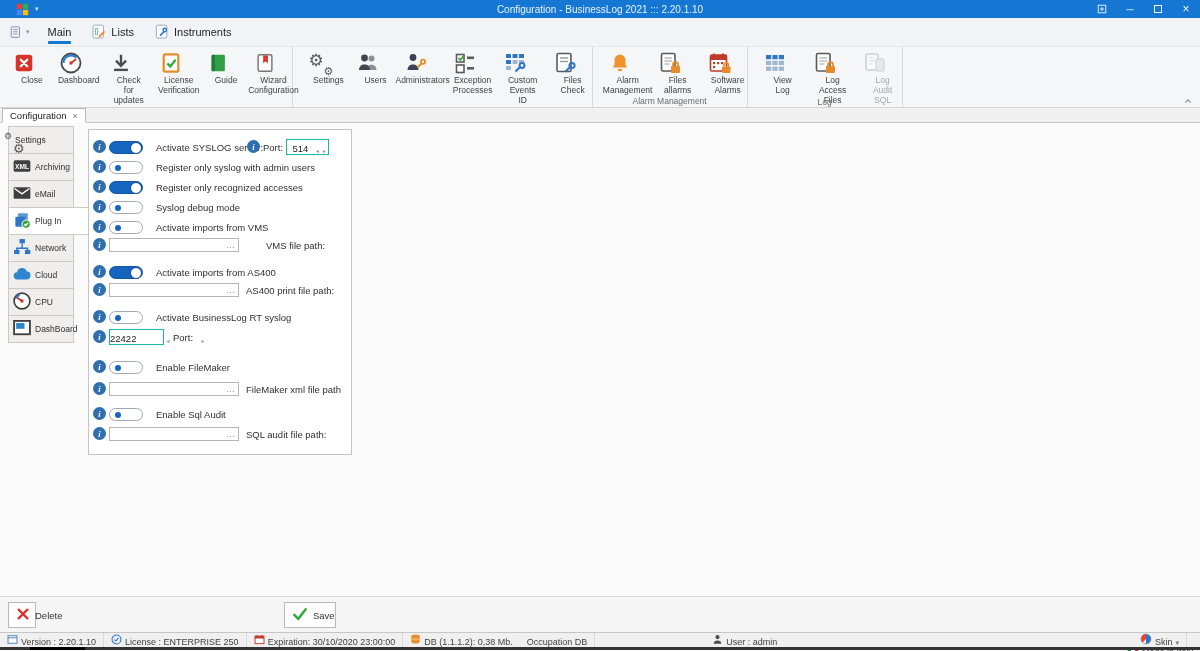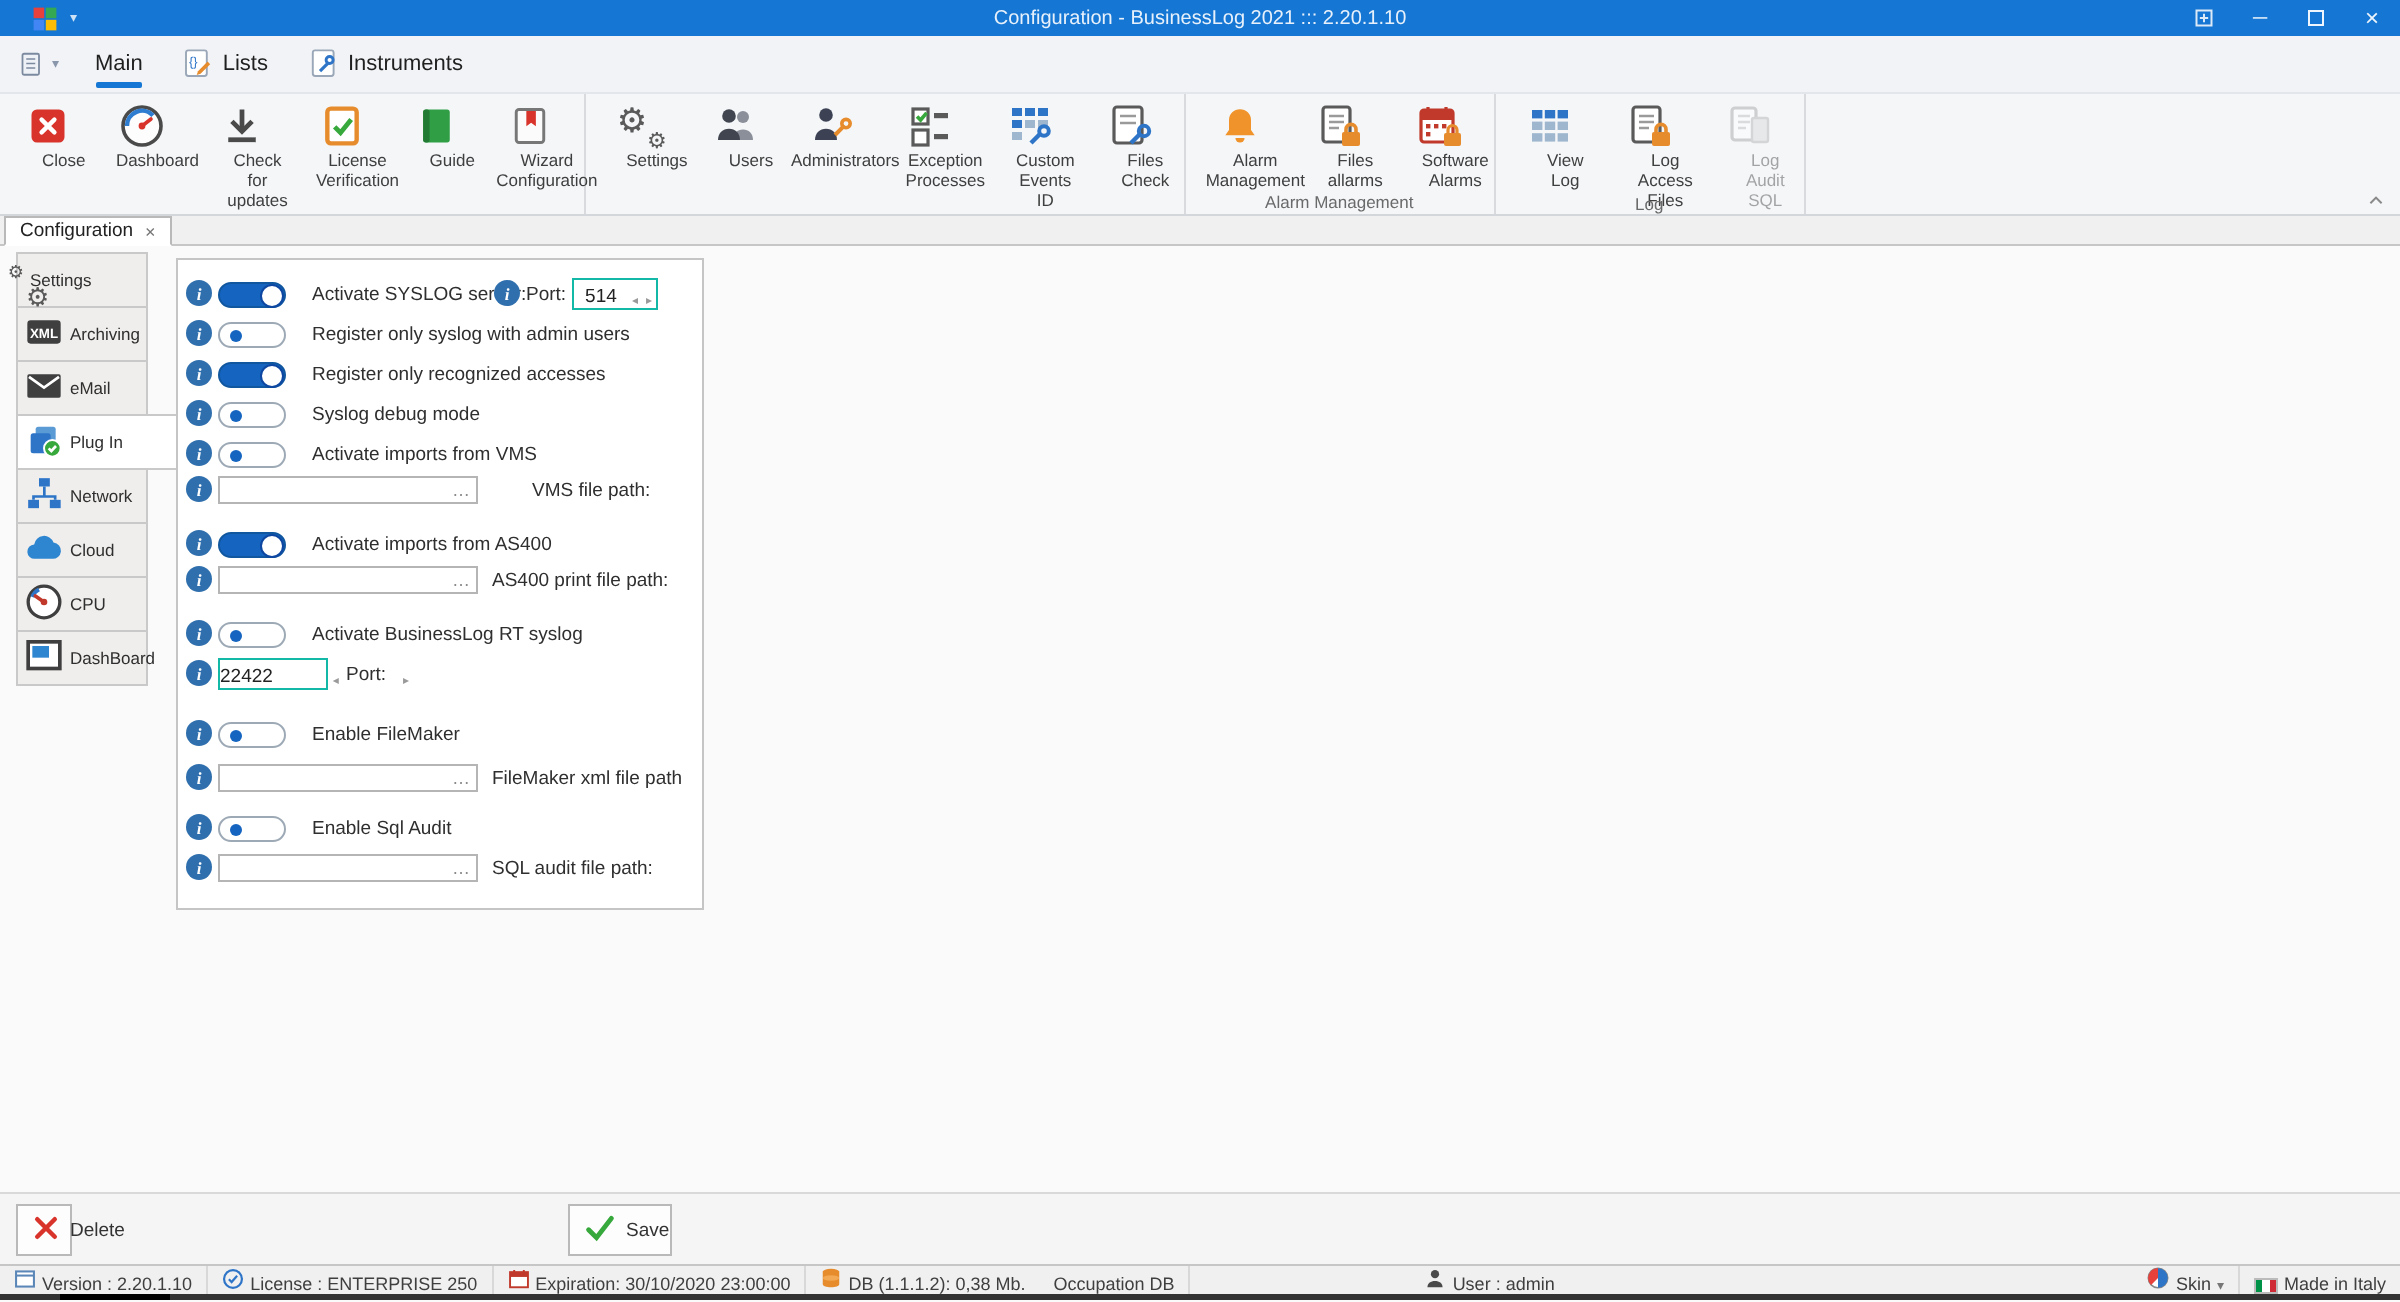--- a/index.html
+++ b/index.html
@@ -72,21 +72,21 @@
   .footer { position:relative; height:36px; border-top:1px solid #d9d9d9; background:#f5f5f5; }
   .fbtn { position:absolute; top:5px; height:26px; background:#fdfdfd; border:1px solid #b9b9b9; display:flex; align-items:center; gap:5px; padding:0 7px; font-size:9.5px; color:#333; }
   .fbtn.delete { left:8px; width:28px; }
   .fbtn.save { left:284px; width:52px; }
 
   
   .statusbar { height:15px; background:#f0f0f0; border-top:1px solid #c6c6c6; display:flex; align-items:center; font-size:9px; color:#3f3f3f; }
   .stitem { display:flex; align-items:flex-end; gap:3px; padding:0 7px; height:100%; border-right:1px solid #d8d8d8; white-space:nowrap; }
   .stitem.noborder { border-right:0; }
   .stspacer { width:110px; }
-  .stright { margin-left:auto; display:flex; align-items:center; height:100%; }
+  .stright { margin-left:auto; display:flex; align-items:center; height:100%;flex-direction:column; }
   .flag { display:inline-flex; width:12px; height:8px; border:1px solid #bbb; }
   .flag i { flex:1; }
   .flag .g { background:#009246; } .flag .w { background:#fff; } .flag .r { background:#ce2b37; }
 
   .bottomstrip { height:3px; background:#333; position:relative; }
   .bottomstrip .seg { position:absolute; left:30px; width:55px; top:0; bottom:0; background:#000; }
 </style>
 </head>
 <body>
 

